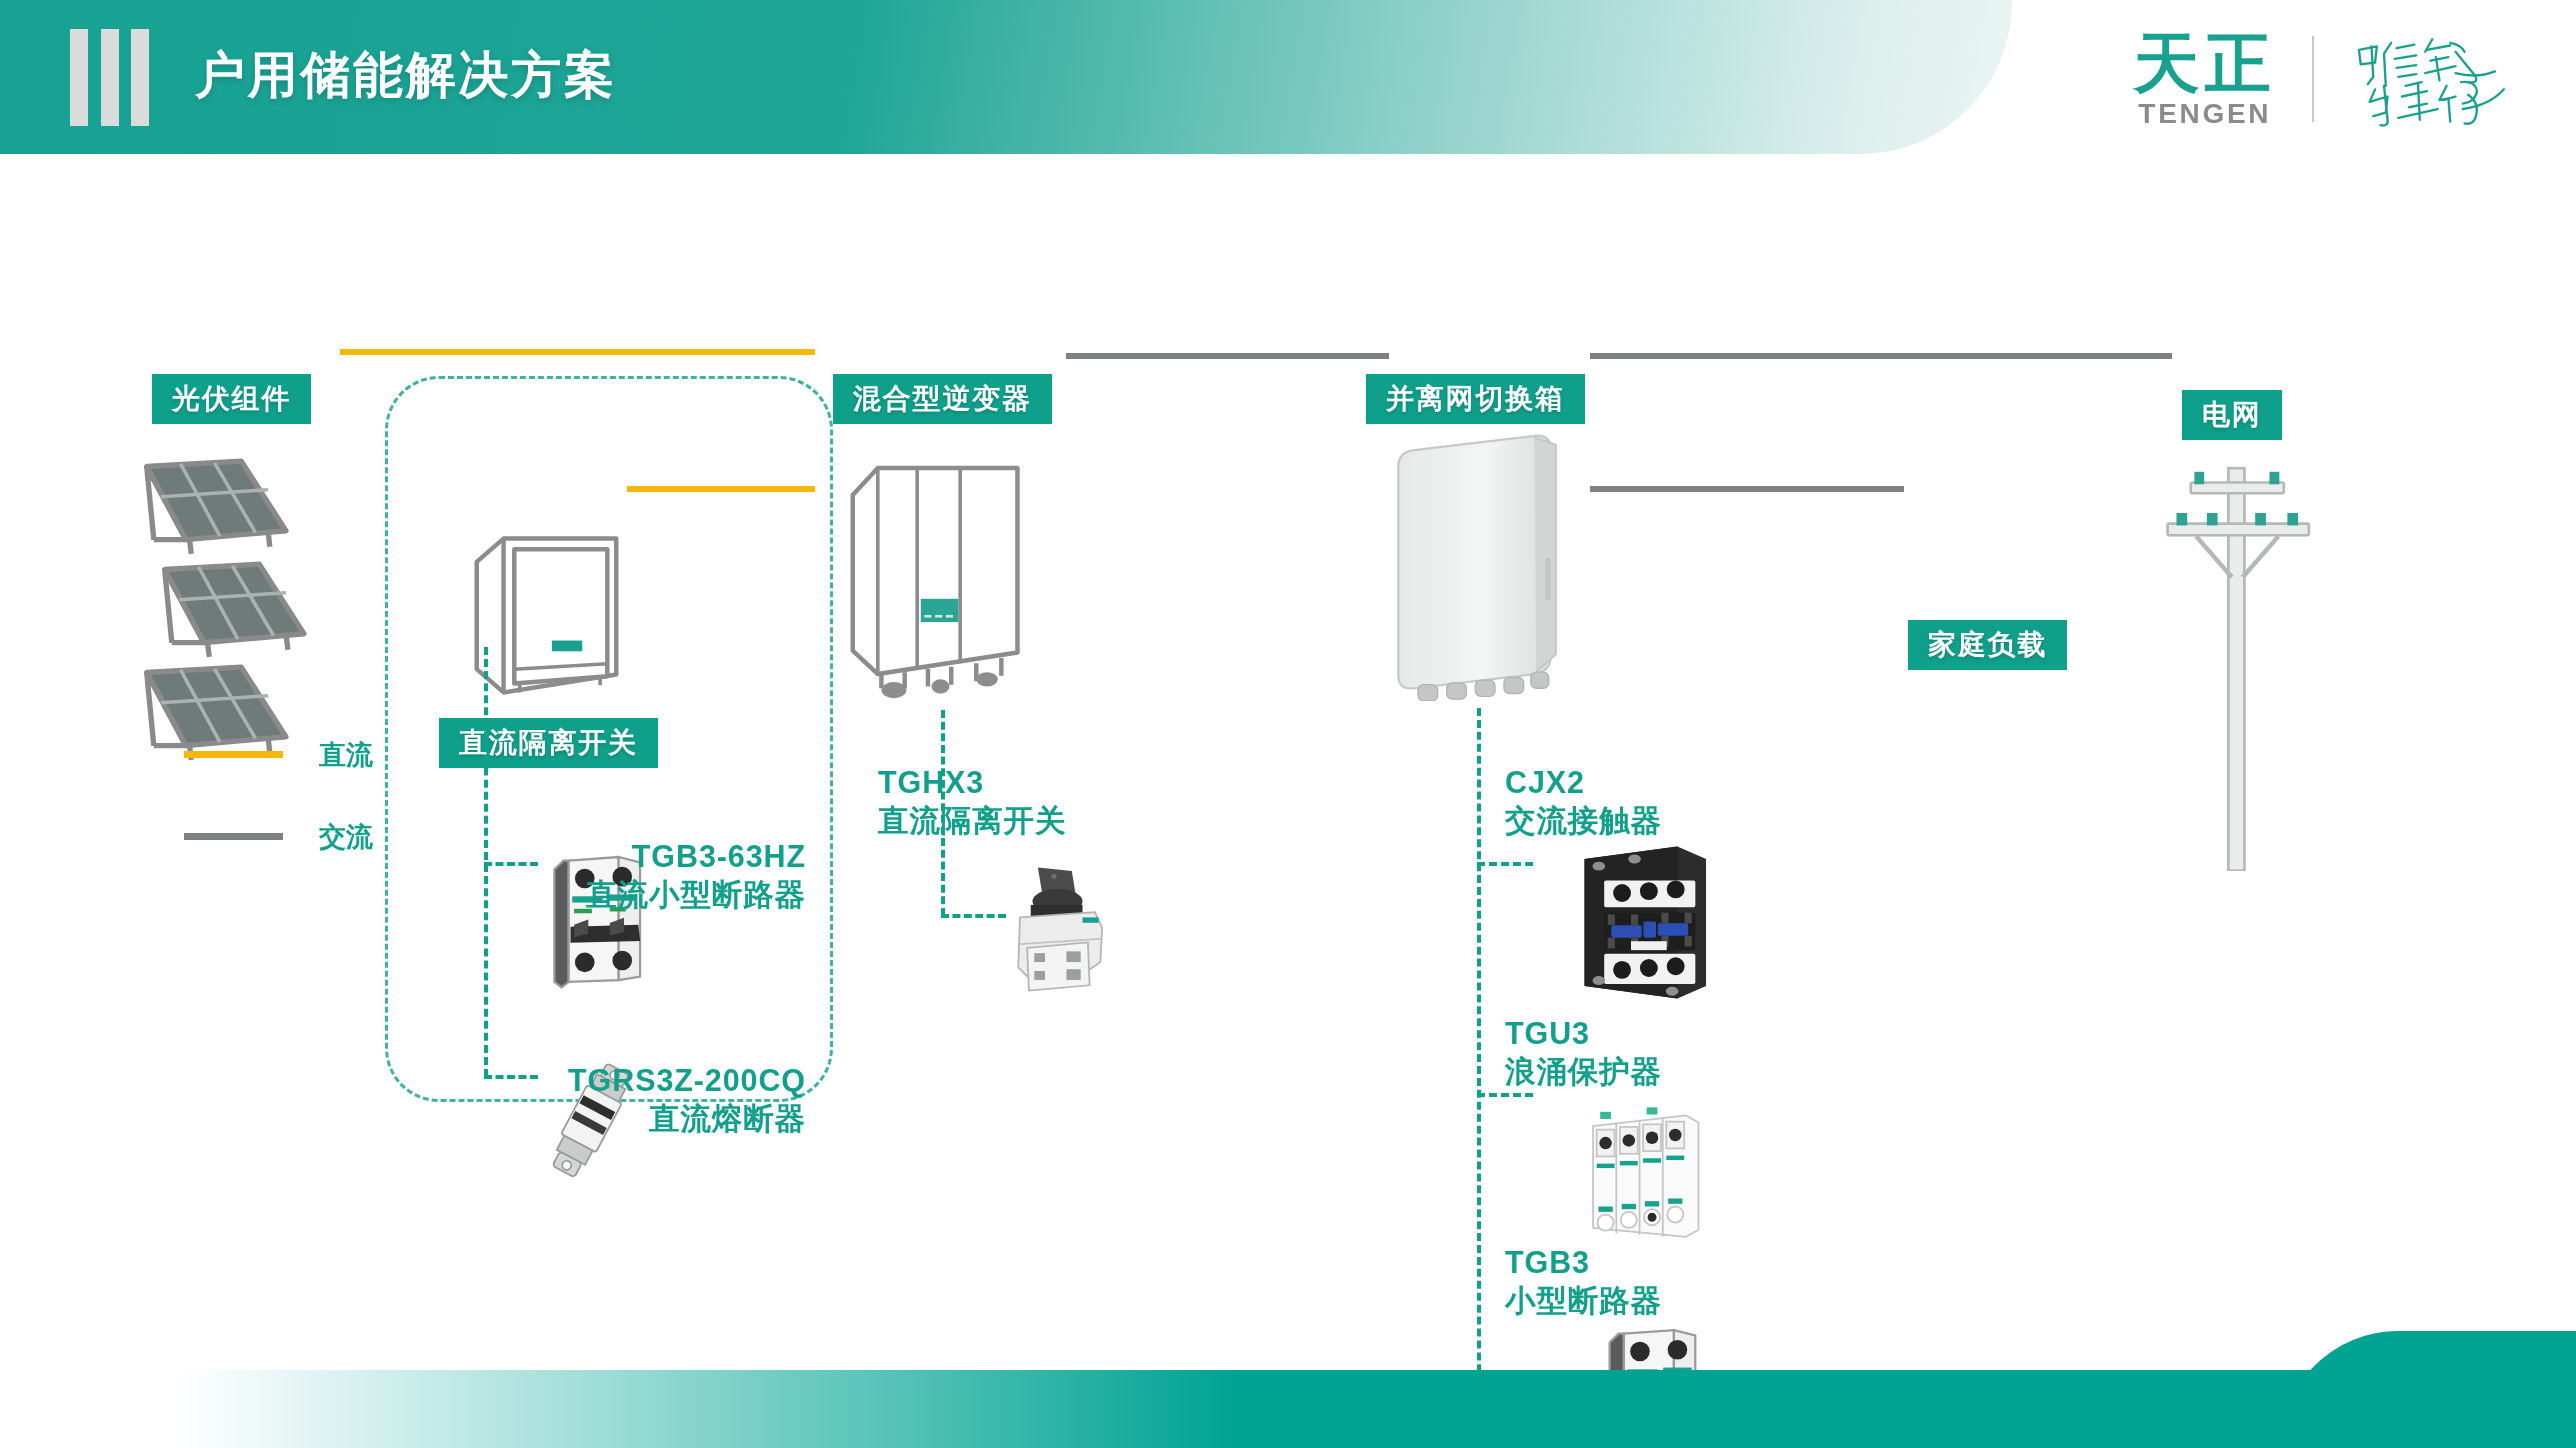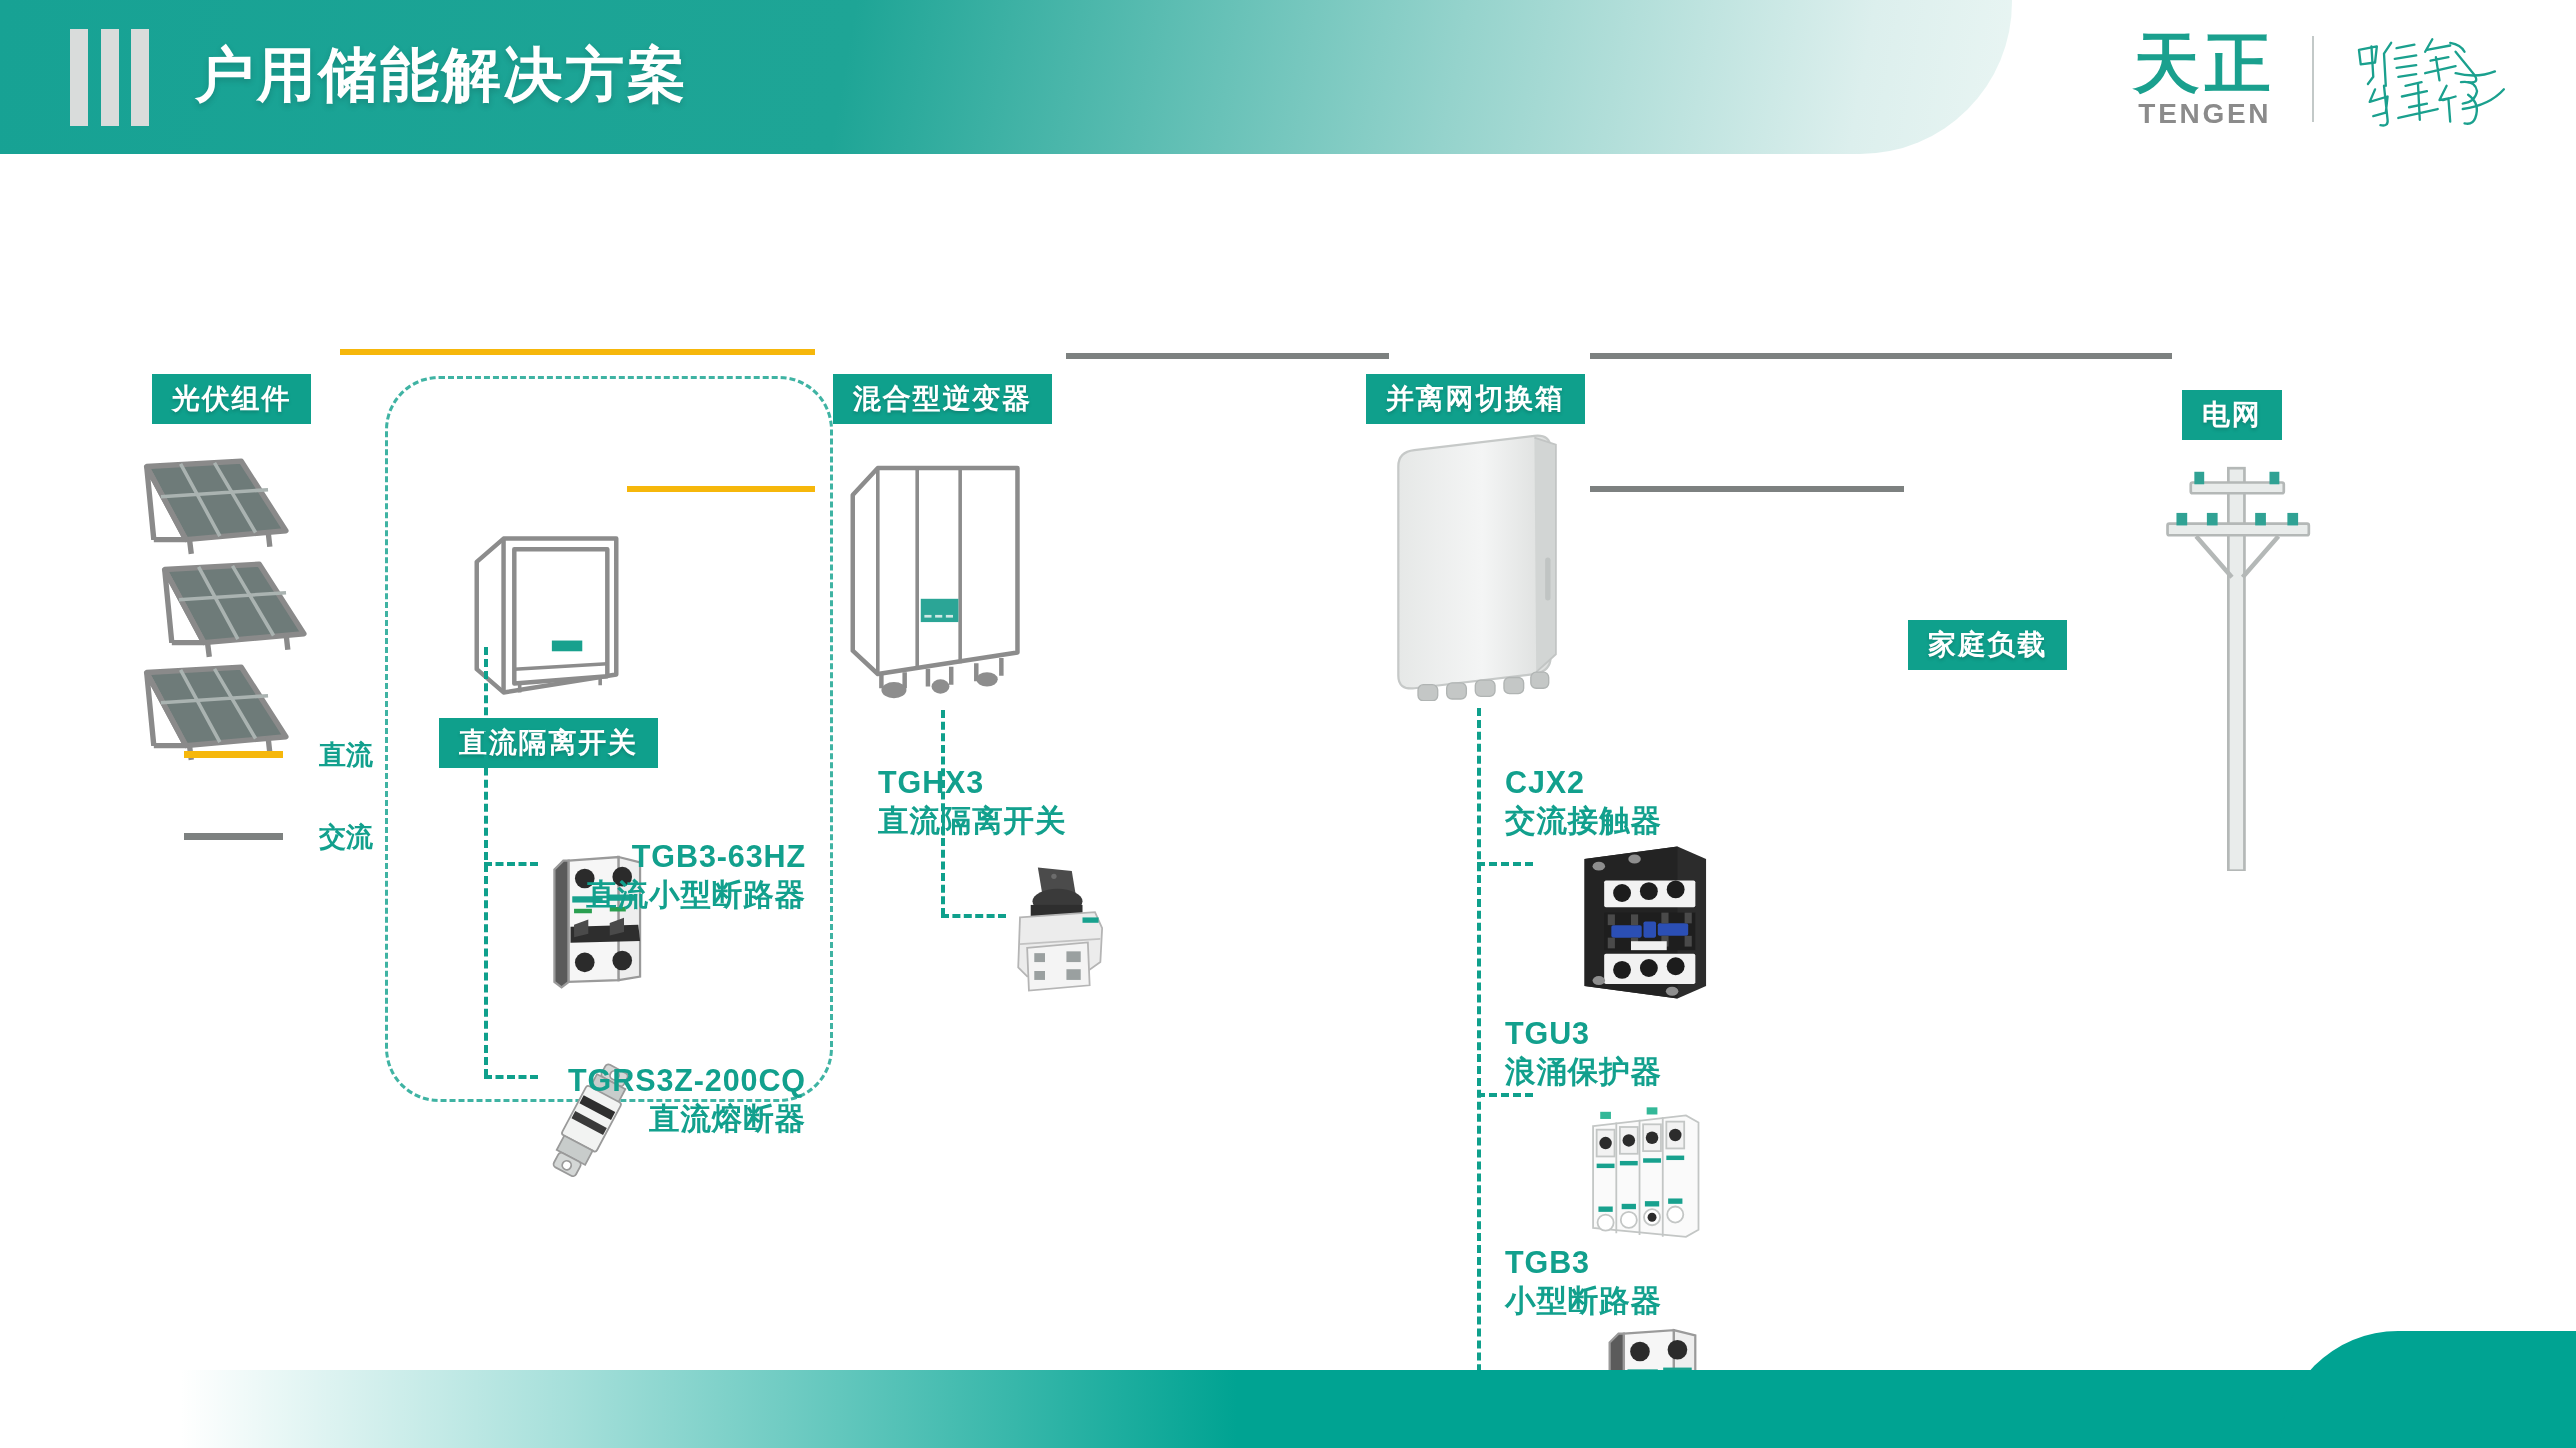--- a/index.html
+++ b/index.html
@@ -10,21 +10,21 @@
   #header {
     position: absolute; left: 0; top: 0; width: 2012px; height: 154px;
     background: linear-gradient(100deg, #17a294 0%, #1ea596 42%, #95d3cc 72%, #dcefed 92%, #e9f5f3 100%);
     border-bottom-right-radius: 152px;
     z-index: 1;
   }
   #header-bars { position: absolute; left: 70px; top: 29px; display: flex; gap: 12.5px; }
   #header-bars i { display: block; width: 18px; height: 97px; background: #d9dcdb; }
   #header-title {
     position: absolute; left: 195px; top: 20px;
-    font-size: 59px; font-weight: bold; color: #ffffff; letter-spacing: 2.7px;
+    font-size: 50px; font-weight: bold; color: #ffffff; letter-spacing: 2.7px;
     line-height: 111px; white-space: nowrap;
     text-shadow: 0 2.7px 6.3px rgba(0,0,0,0.16);
   }
 
   
   #logo { position: absolute; right: 56px; top: 25px; height: 108px; display: flex; align-items: center; gap: 36px; z-index: 3; }
   #logo-mark { display: flex; flex-direction: column; align-items: center; }
   #logo-cn { font-size: 66px; font-weight: bold; color: #1aa08e; line-height: 70px; letter-spacing: 5.4px; }
   #logo-en { font-size: 28px; font-weight: bold; color: #8b8b8b; letter-spacing: 2.7px; line-height: 32px; }
   #logo-divider { width: 1.8px; height: 86px; background: #c3c9c8; }

